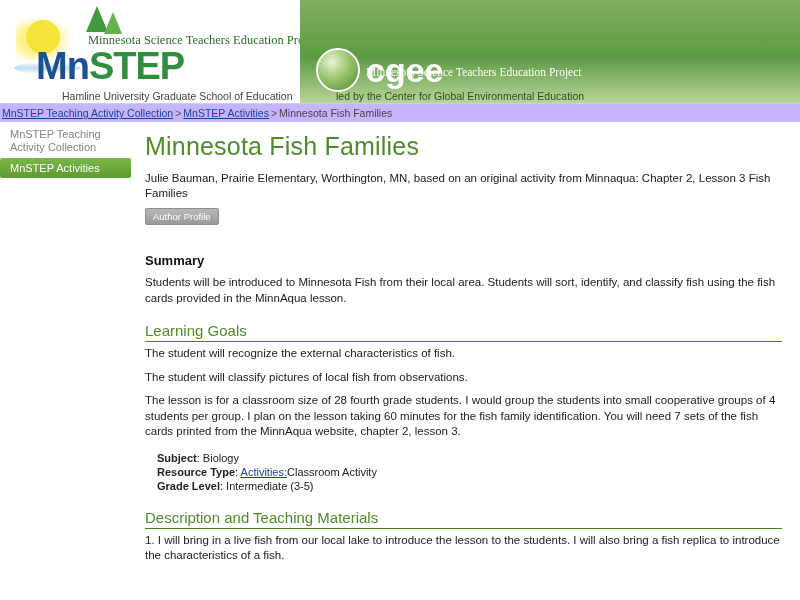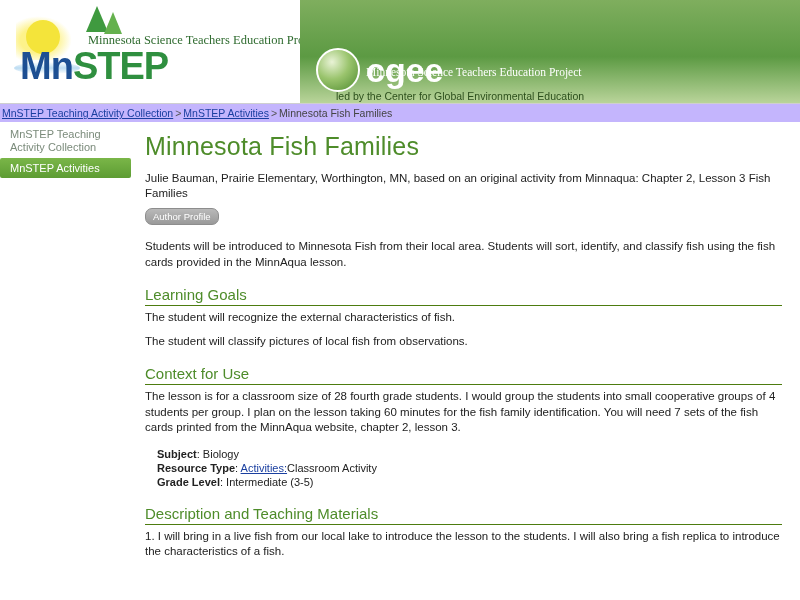--- a/index.html
+++ b/index.html
@@ -31,21 +31,21 @@
   .banner-title-top {
     position: absolute;
     left: 88px; top: 33px;
     font-size: 12.5px;
     color: #2f6b2f;
     font-family: "Liberation Serif", serif;
     white-space: nowrap;
   }
   .mnstep-logo {
     position: absolute;
-    left: 20px; top: 47px;
+    left: 36px; top: 47px;
     font-size: 38px;
     font-weight: bold;
     letter-spacing: -1px;
     font-family: "Liberation Sans", sans-serif;
     line-height: 38px;
   }
   .mnstep-logo .mn { color: #1d4f93; }
   .mnstep-logo .step { color: #2f8f3f; }
   .banner-sub {
     position: absolute;
@@ -186,21 +186,21 @@
     color: #222;
     line-height: 15px;
     margin-bottom: 7px;
   }
   .author-profile {
     display: inline-block;
     font-size: 9.5px;
     color: #ffffff;
     background: linear-gradient(180deg, #b9b9b9 0%, #9a9a9a 100%);
     border: 1px solid #8d8d8d;
-    border-radius: 7px;
+    border-radius: 2px;
     padding: 2px 7px;
     margin-bottom: 14px;
   }
   h2.sec {
     font-size: 13px;
     font-weight: bold;
     color: #111;
     margin: 14px 0 7px 0;
   }
   h2.sec-green {
@@ -232,20 +232,21 @@
 
 <div class="banner">
   <div class="banner-left">
     <div class="sun-ray"></div>
     <div class="sun"></div>
     <div class="tree t1"></div>
     <div class="tree t2"></div>
     <div class="wave"></div>
     <div class="banner-title-top">Minnesota Science Teachers Education Project</div>
     <div class="mnstep-logo"><span class="mn">Mn</span><span class="step">STEP</span></div>
+    <div class="banner-sub">Hamline University Graduate School of Education</div>
   </div>
   <div class="banner-right"></div>
   <div class="cgee-wrap">
     <div class="cgee-globe"></div>
     <div class="cgee-text">cgee</div>
   </div>
   <div class="banner-right-title">Minnesota Science Teachers Education Project</div>
   <div class="banner-right-sub">led by the Center for Global Environmental Education</div>
 </div>
 
@@ -260,27 +261,27 @@
     <div class="side-item">
       <span>MnSTEP Activities</span>
     </div>
   </div>
 
   <div class="content">
     <h1 class="page-title">Minnesota Fish Families</h1>
     <div class="byline">Julie Bauman, Prairie Elementary, Worthington, MN, based on an original activity from Minnaqua: Chapter 2, Lesson 3 Fish Families</div>
     <div class="author-profile">Author Profile</div>
 
+    <h2 class="sec">Summary</h2>
     <p class="body">Students will be introduced to Minnesota Fish from their local area. Students will sort, identify, and classify fish using the fish cards provided in the MinnAqua lesson.</p>
 
     <h2 class="sec-green">Learning Goals</h2>
     <p class="body tight">The student will recognize the external characteristics of fish.</p>
     <p class="body tight">The student will classify pictures of local fish from observations.</p>
 
-    <h2 class="sec-green">Context for Use</h2>
     <p class="body">The lesson is for a classroom size of 28 fourth grade students. I would group the students into small cooperative groups of 4 students per group. I plan on the lesson taking 60 minutes for the fish family identification. You will need 7 sets of the fish cards printed from the MinnAqua website, chapter 2, lesson 3.</p>
 
     <div class="meta">
       <div><b>Subject</b>: <span>Biology</span></div>
       <div><b>Resource Type</b>: <a href="#">Activities:</a><span>Classroom Activity</span></div>
       <div><b>Grade Level</b>: <span>Intermediate (3-5)</span></div>
     </div>
 
     <h2 class="sec-green">Description and Teaching Materials</h2>
     <p class="body">1. I will bring in a live fish from our local lake to introduce the lesson to the students. I will also bring a fish replica to introduce the characteristics of a fish.</p>

